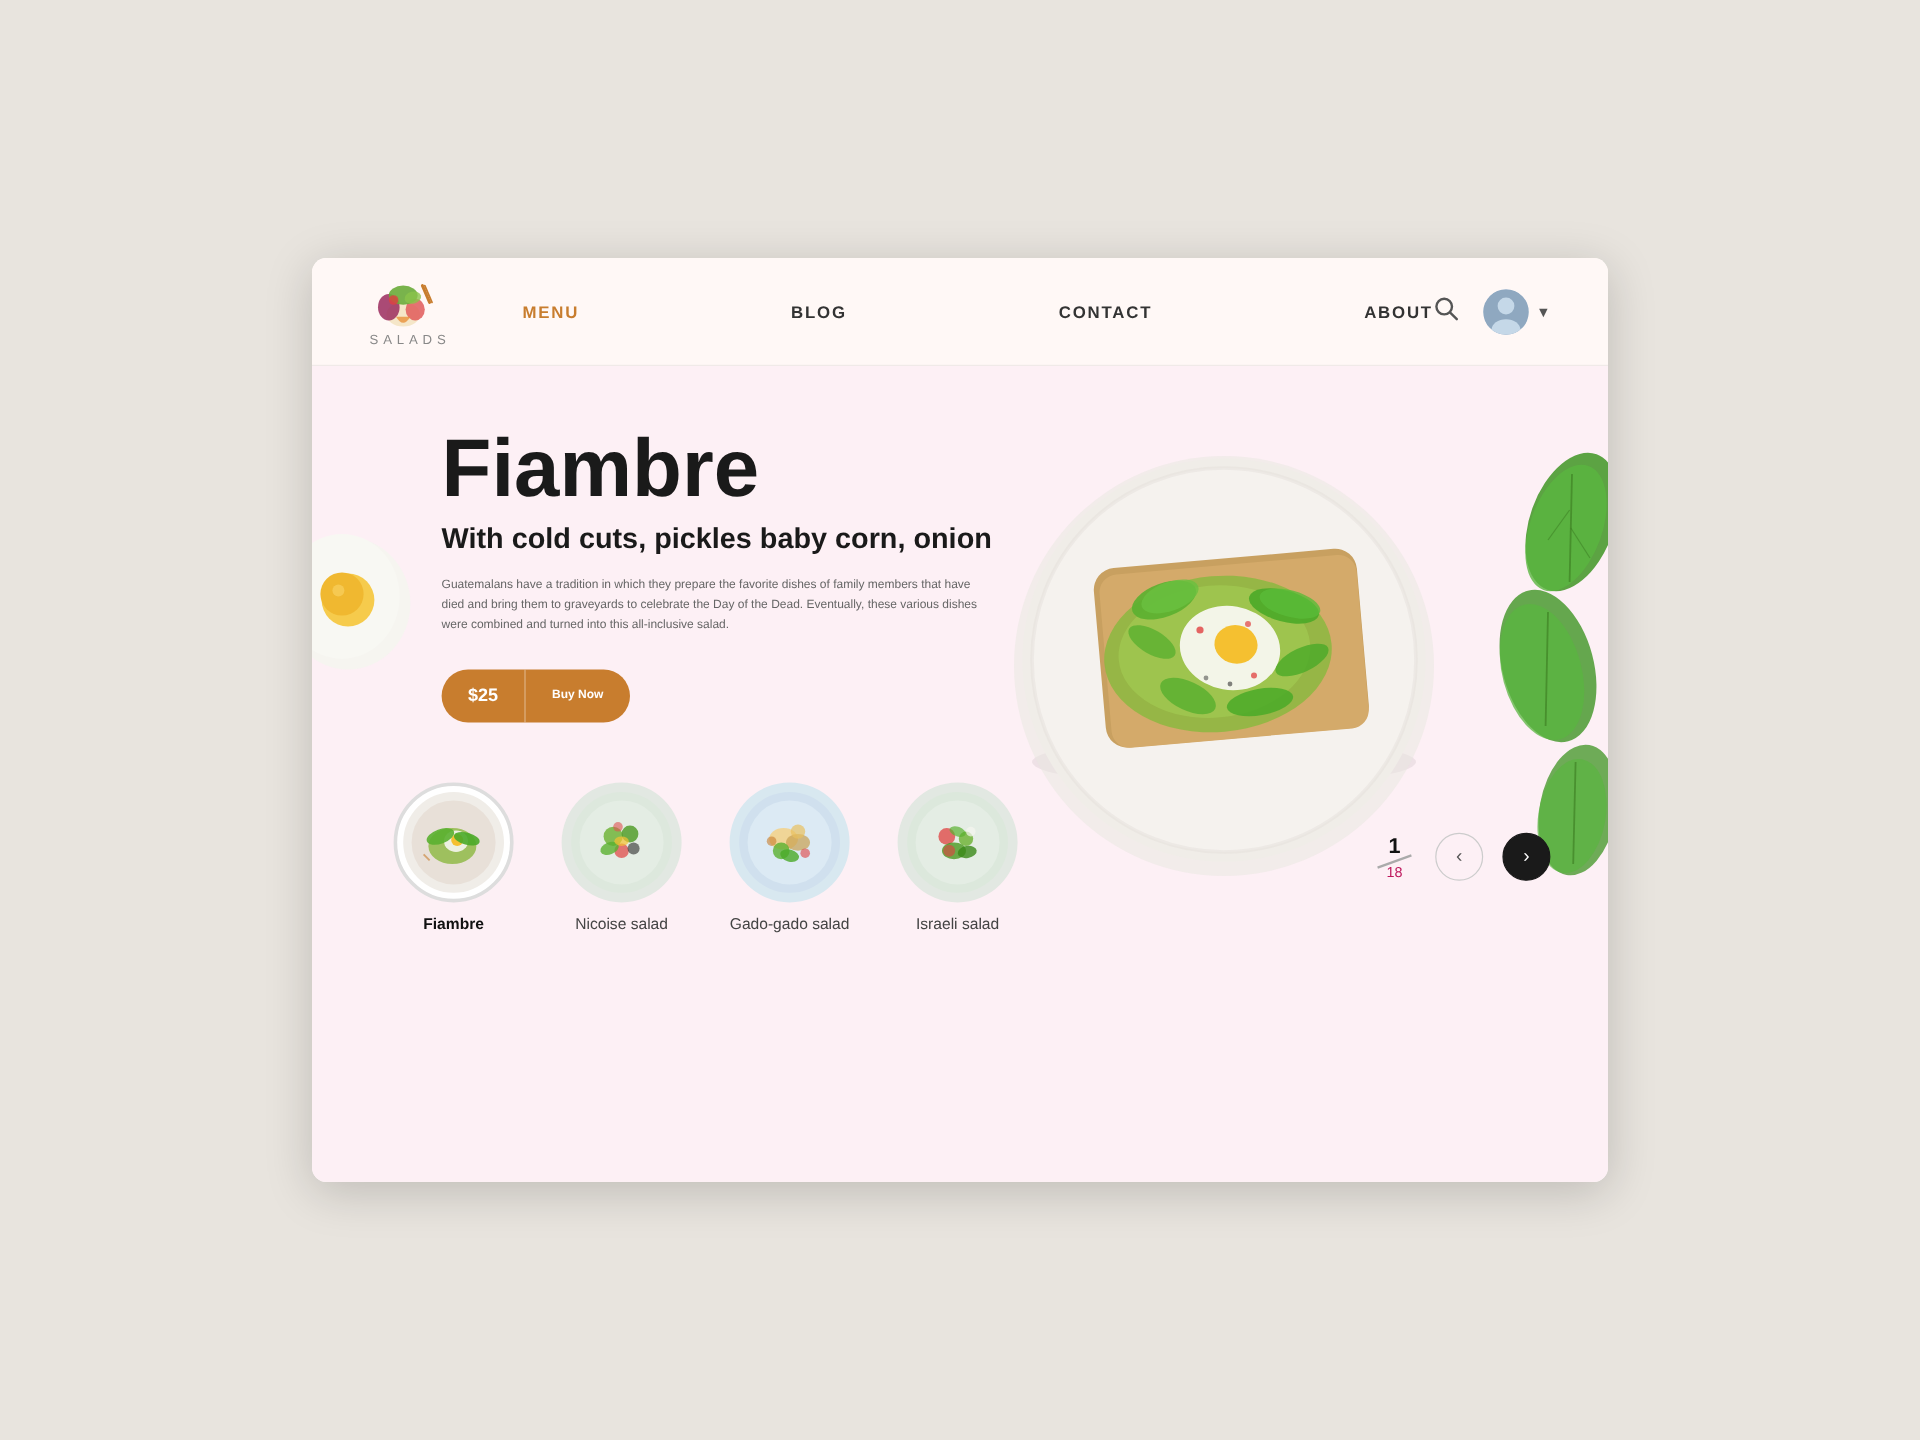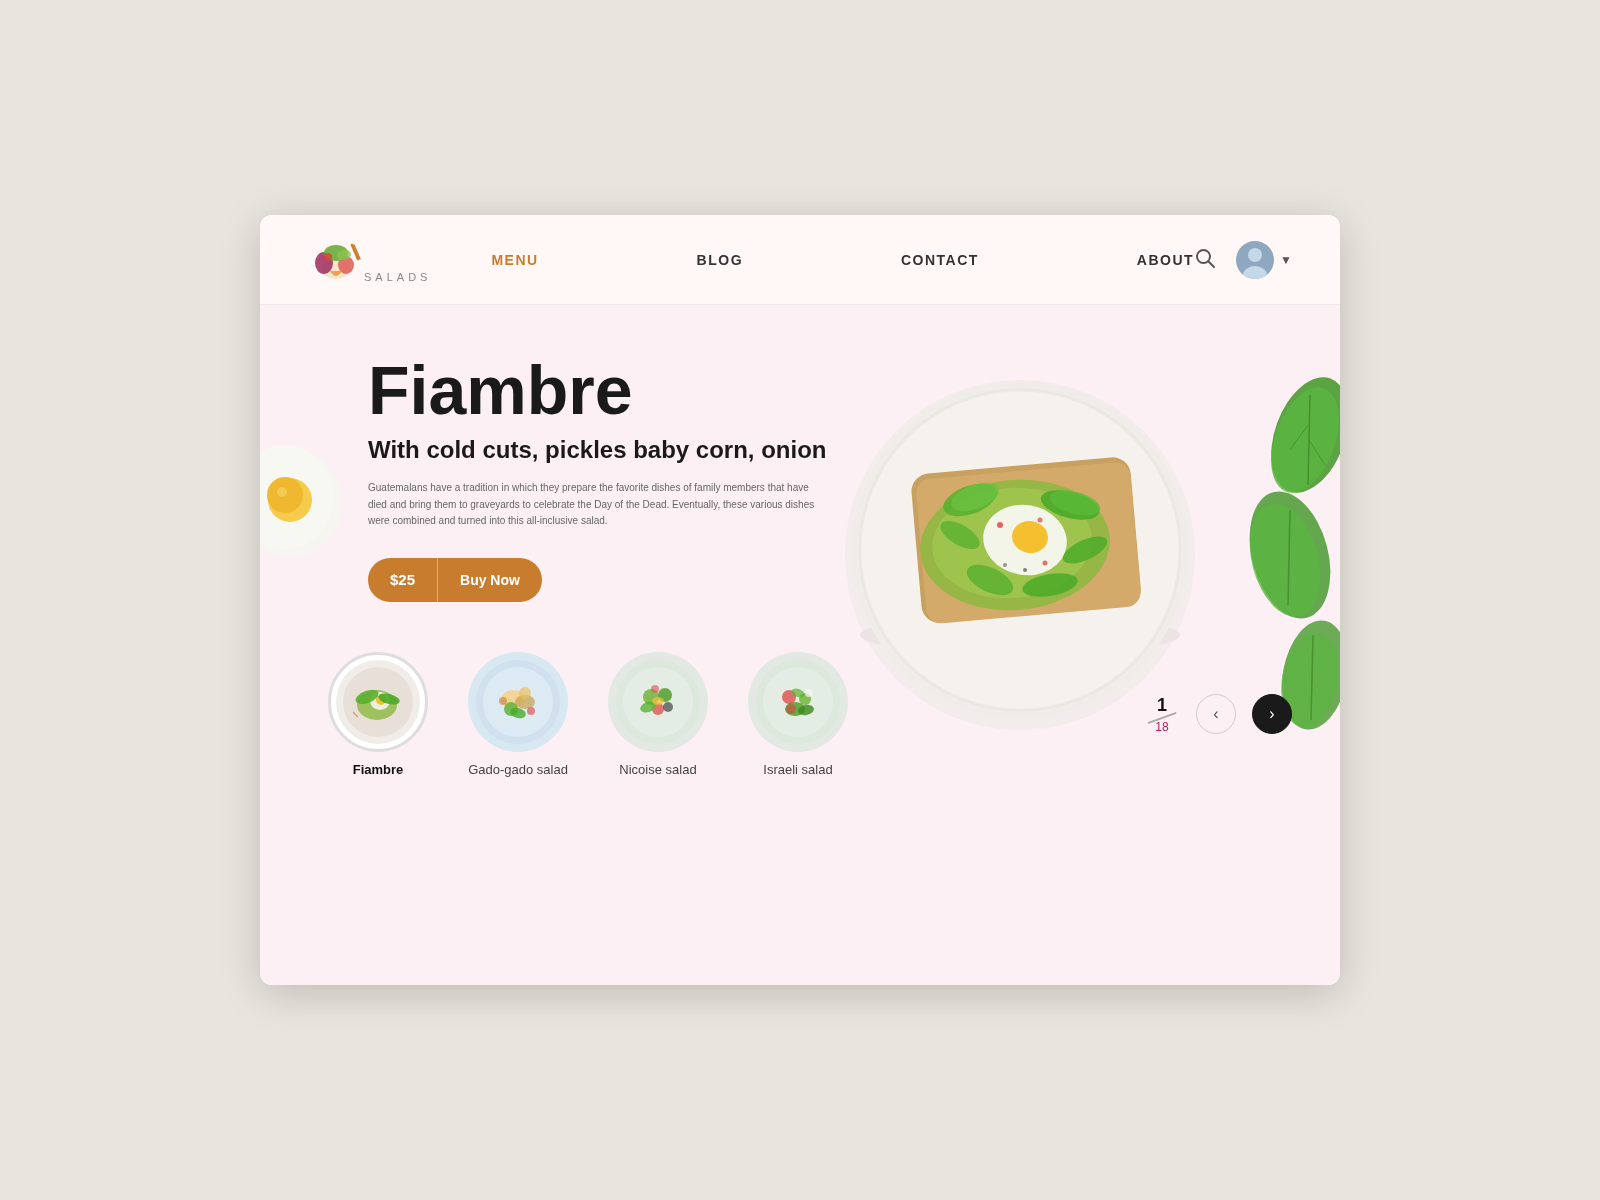--- a/index.html
+++ b/index.html
@@ -22,21 +22,22 @@
     .navbar {
       background: #fff8f6;
       display: flex;
       align-items: center;
       padding: 0 48px;
       height: 90px;
       border-bottom: 1px solid #f0eae8;
     }
     .logo-area {
       display: flex;
-      align-items: flex-end;
+      flex-direction: column;
+      align-items: flex-start;
       margin-right: 60px;
     }
     .logo-icon {
       width: 56px;
       height: 46px;
     }
     .logo-text {
       font-size: 11px;
       letter-spacing: 4px;
       color: #888;
@@ -203,21 +204,21 @@
       font-weight: 700;
       padding: 13px 22px;
     }
     .btn-divider {
       width: 1px;
       height: 44px;
       background: rgba(255,255,255,0.4);
     }
     .btn-label {
       color: #fff;
-      font-size: 14px;
+      font-size: 10px;
       font-weight: 600;
       padding: 13px 22px;
     }
 
     
     .thumbnail-row {
       display: flex;
       align-items: center;
       gap: 0;
       margin-top: 10px;
@@ -465,58 +466,58 @@
             <circle cx="48" cy="43" r="5" fill="#f5c030"></circle>
             <ellipse cx="34" cy="40" rx="12" ry="6" fill="#5ab030" transform="rotate(-20 34 40)" opacity="0.9"></ellipse>
             <ellipse cx="56" cy="42" rx="11" ry="5" fill="#4aaa28" transform="rotate(15 56 42)" opacity="0.9"></ellipse>
             <line x1="20" y1="55" x2="25" y2="60" stroke="#c87d2e" stroke-width="1.5" opacity="0.6"></line>
           </svg>
         </div>
         <span class="thumb-label bold">Fiambre</span>
       </div>
 
       <div class="thumb-item">
+        <div class="thumb-circle" style="background:#e2e8e2;">
+          <svg width="90" height="90" viewBox="0 0 90 90" fill="none" xmlns="http://www.w3.org/2000/svg">
+            <circle cx="45" cy="45" r="42" fill="#dde8dd"></circle>
+            <circle cx="45" cy="45" r="35" fill="#e4ede4"></circle>
+
+            <circle cx="38" cy="40" r="8" fill="#6ab030" opacity="0.8"></circle>
+            <circle cx="52" cy="38" r="7" fill="#4a9820" opacity="0.8"></circle>
+            <circle cx="45" cy="52" r="6" fill="#e04040" opacity="0.7"></circle>
+            <ellipse cx="35" cy="50" rx="8" ry="5" fill="#5ab030" transform="rotate(-20 35 50)" opacity="0.8"></ellipse>
+            <circle cx="55" cy="50" r="5" fill="#2a2a2a" opacity="0.6"></circle>
+            <ellipse cx="45" cy="44" rx="6" ry="4" fill="#f5c030" opacity="0.7"></ellipse>
+            <circle cx="42" cy="32" r="4" fill="#e05050" opacity="0.6"></circle>
+          </svg>
+        </div>
+        <span class="thumb-label">Nicoise salad</span>
+      </div>
+
+      <div class="thumb-item">
         <div class="thumb-circle" style="background:#d8e8f0;">
           <svg width="90" height="90" viewBox="0 0 90 90" fill="none" xmlns="http://www.w3.org/2000/svg">
             <circle cx="45" cy="45" r="42" fill="#d0e0ee"></circle>
             <circle cx="45" cy="45" r="35" fill="#dceaf4"></circle>
 
             <ellipse cx="40" cy="42" rx="12" ry="9" fill="#f5d080" opacity="0.8"></ellipse>
             <ellipse cx="52" cy="45" rx="10" ry="7" fill="#c8a050" opacity="0.7"></ellipse>
             <circle cx="38" cy="52" r="7" fill="#5ab030" opacity="0.8"></circle>
             <circle cx="52" cy="36" r="6" fill="#e8c060" opacity="0.7"></circle>
             <ellipse cx="45" cy="56" rx="8" ry="5" fill="#4aaa28" transform="rotate(15 45 56)" opacity="0.8"></ellipse>
             <circle cx="30" cy="44" r="4" fill="#c87d2e" opacity="0.6"></circle>
             <circle cx="58" cy="54" r="4" fill="#e04040" opacity="0.6"></circle>
           </svg>
         </div>
         <span class="thumb-label">Gado-gado salad</span>
       </div>
 
       <div class="thumb-item">
         <div class="thumb-circle" style="background:#e2e8e2;">
           <svg width="90" height="90" viewBox="0 0 90 90" fill="none" xmlns="http://www.w3.org/2000/svg">
-            <circle cx="45" cy="45" r="42" fill="#dde8dd"></circle>
-            <circle cx="45" cy="45" r="35" fill="#e4ede4"></circle>
-
-            <circle cx="38" cy="40" r="8" fill="#6ab030" opacity="0.8"></circle>
-            <circle cx="52" cy="38" r="7" fill="#4a9820" opacity="0.8"></circle>
-            <circle cx="45" cy="52" r="6" fill="#e04040" opacity="0.7"></circle>
-            <ellipse cx="35" cy="50" rx="8" ry="5" fill="#5ab030" transform="rotate(-20 35 50)" opacity="0.8"></ellipse>
-            <circle cx="55" cy="50" r="5" fill="#2a2a2a" opacity="0.6"></circle>
-            <ellipse cx="45" cy="44" rx="6" ry="4" fill="#f5c030" opacity="0.7"></ellipse>
-            <circle cx="42" cy="32" r="4" fill="#e05050" opacity="0.6"></circle>
-          </svg>
-        </div>
-        <span class="thumb-label">Nicoise salad</span>
-      </div>
-
-      <div class="thumb-item">
-        <div class="thumb-circle" style="background:#e2e8e2;">
-          <svg width="90" height="90" viewBox="0 0 90 90" fill="none" xmlns="http://www.w3.org/2000/svg">
             <circle cx="45" cy="45" r="42" fill="#dce8dc"></circle>
             <circle cx="45" cy="45" r="35" fill="#e4ede4"></circle>
 
             <circle cx="36" cy="40" r="7" fill="#e04040" opacity="0.75"></circle>
             <circle cx="52" cy="42" r="6" fill="#6ab030" opacity="0.8"></circle>
             <ellipse cx="42" cy="52" rx="10" ry="7" fill="#4a9820" opacity="0.8"></ellipse>
             <ellipse cx="53" cy="53" rx="8" ry="5" fill="#3a8818" transform="rotate(-10 53 53)" opacity="0.8"></ellipse>
             <circle cx="38" cy="52" r="5" fill="#e04040" opacity="0.6"></circle>
             <ellipse cx="45" cy="36" rx="7" ry="4" fill="#5ab030" transform="rotate(20 45 36)" opacity="0.7"></ellipse>
             <circle cx="56" cy="36" r="4" fill="#f5f5f0" opacity="0.7"></circle>

